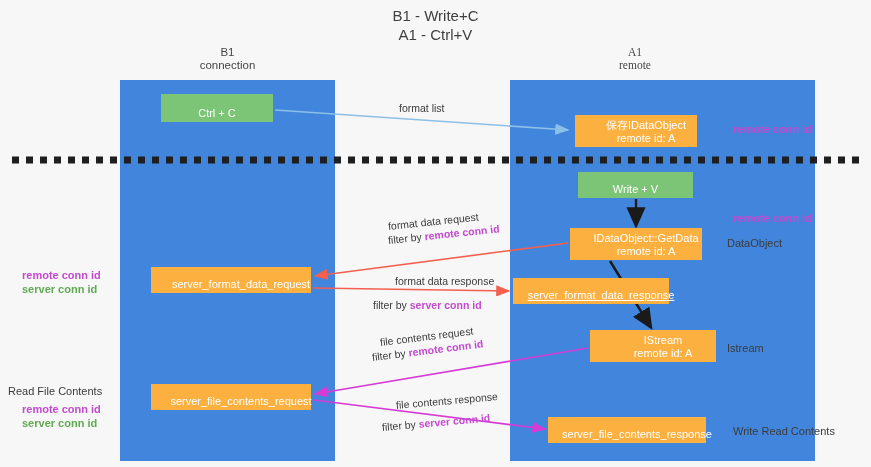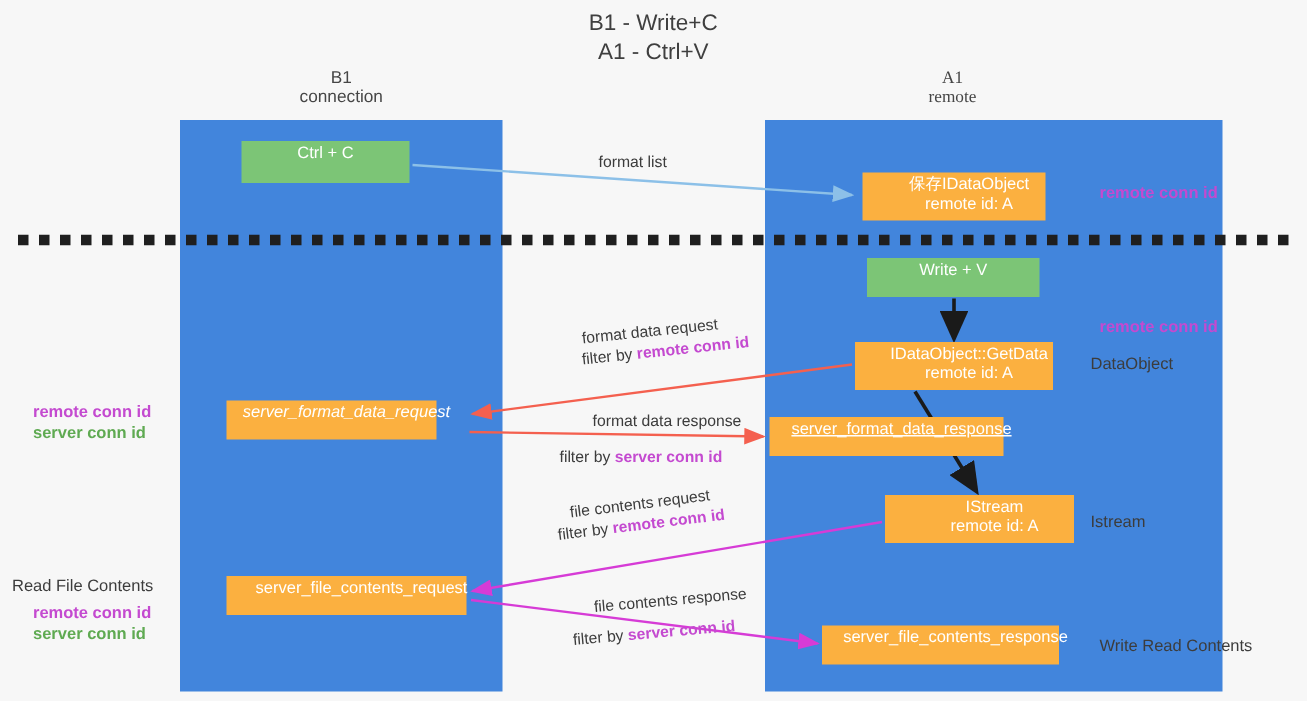--- a/index.html
+++ b/index.html
@@ -27,33 +27,33 @@
     position:absolute;text-align:center;font-size:11.5px;line-height:13px;color:#464646;
   }
   .lane-head .l1{display:block;}
   .lane-head .l2{display:block;}
   .head-b1{left:150px;top:46px;width:155px;}
   .head-a1{left:545px;top:46px;width:180px;font-family:Liberation Serif, serif;}
 
   
   .node{
     position:absolute;box-sizing:border-box;
-    display:flex;align-items:flex-start;justify-content:center;
+    display:flex;align-items:flex-end;justify-content:center;
     text-align:center;color:#ffffff;font-size:11px;line-height:13px;
     padding:2px 4px;
   }
   .node.green{background:#7cc576;}
   .node.orange{background:#fbb040;padding-left:24px;}
   .node .two-line{display:block;}
 
   .n-ctrlc{left:161px;top:94px;width:112px;height:28px;}
   .n-idataobject{left:575px;top:115px;width:122px;height:32px;}
   .n-ctrlv{left:578px;top:172px;width:115px;height:26px;}
   .n-getdata{left:570px;top:228px;width:132px;height:32px;}
-  .n-sfdreq{left:151px;top:267px;width:140px;height:26px;font-style:italic;}
+  .n-sfdreq{left:151px;top:267px;width:160px;height:26px;}
   .n-sfdres{left:513px;top:278px;width:156px;height:26px;text-decoration:underline;}
   .n-istream{left:590px;top:330px;width:126px;height:32px;}
   .n-sfcreq{left:151px;top:384px;width:160px;height:26px;}
   .n-sfcres{left:548px;top:417px;width:158px;height:26px;}
 
   
   .ann{position:absolute;font-size:11px;line-height:14px;}
   .ann.purple{color:#c44ad0;font-weight:bold;}
   .ann.green-t{color:#5faa52;font-weight:bold;}
   .ann.plain{color:#3c3c3c;}

